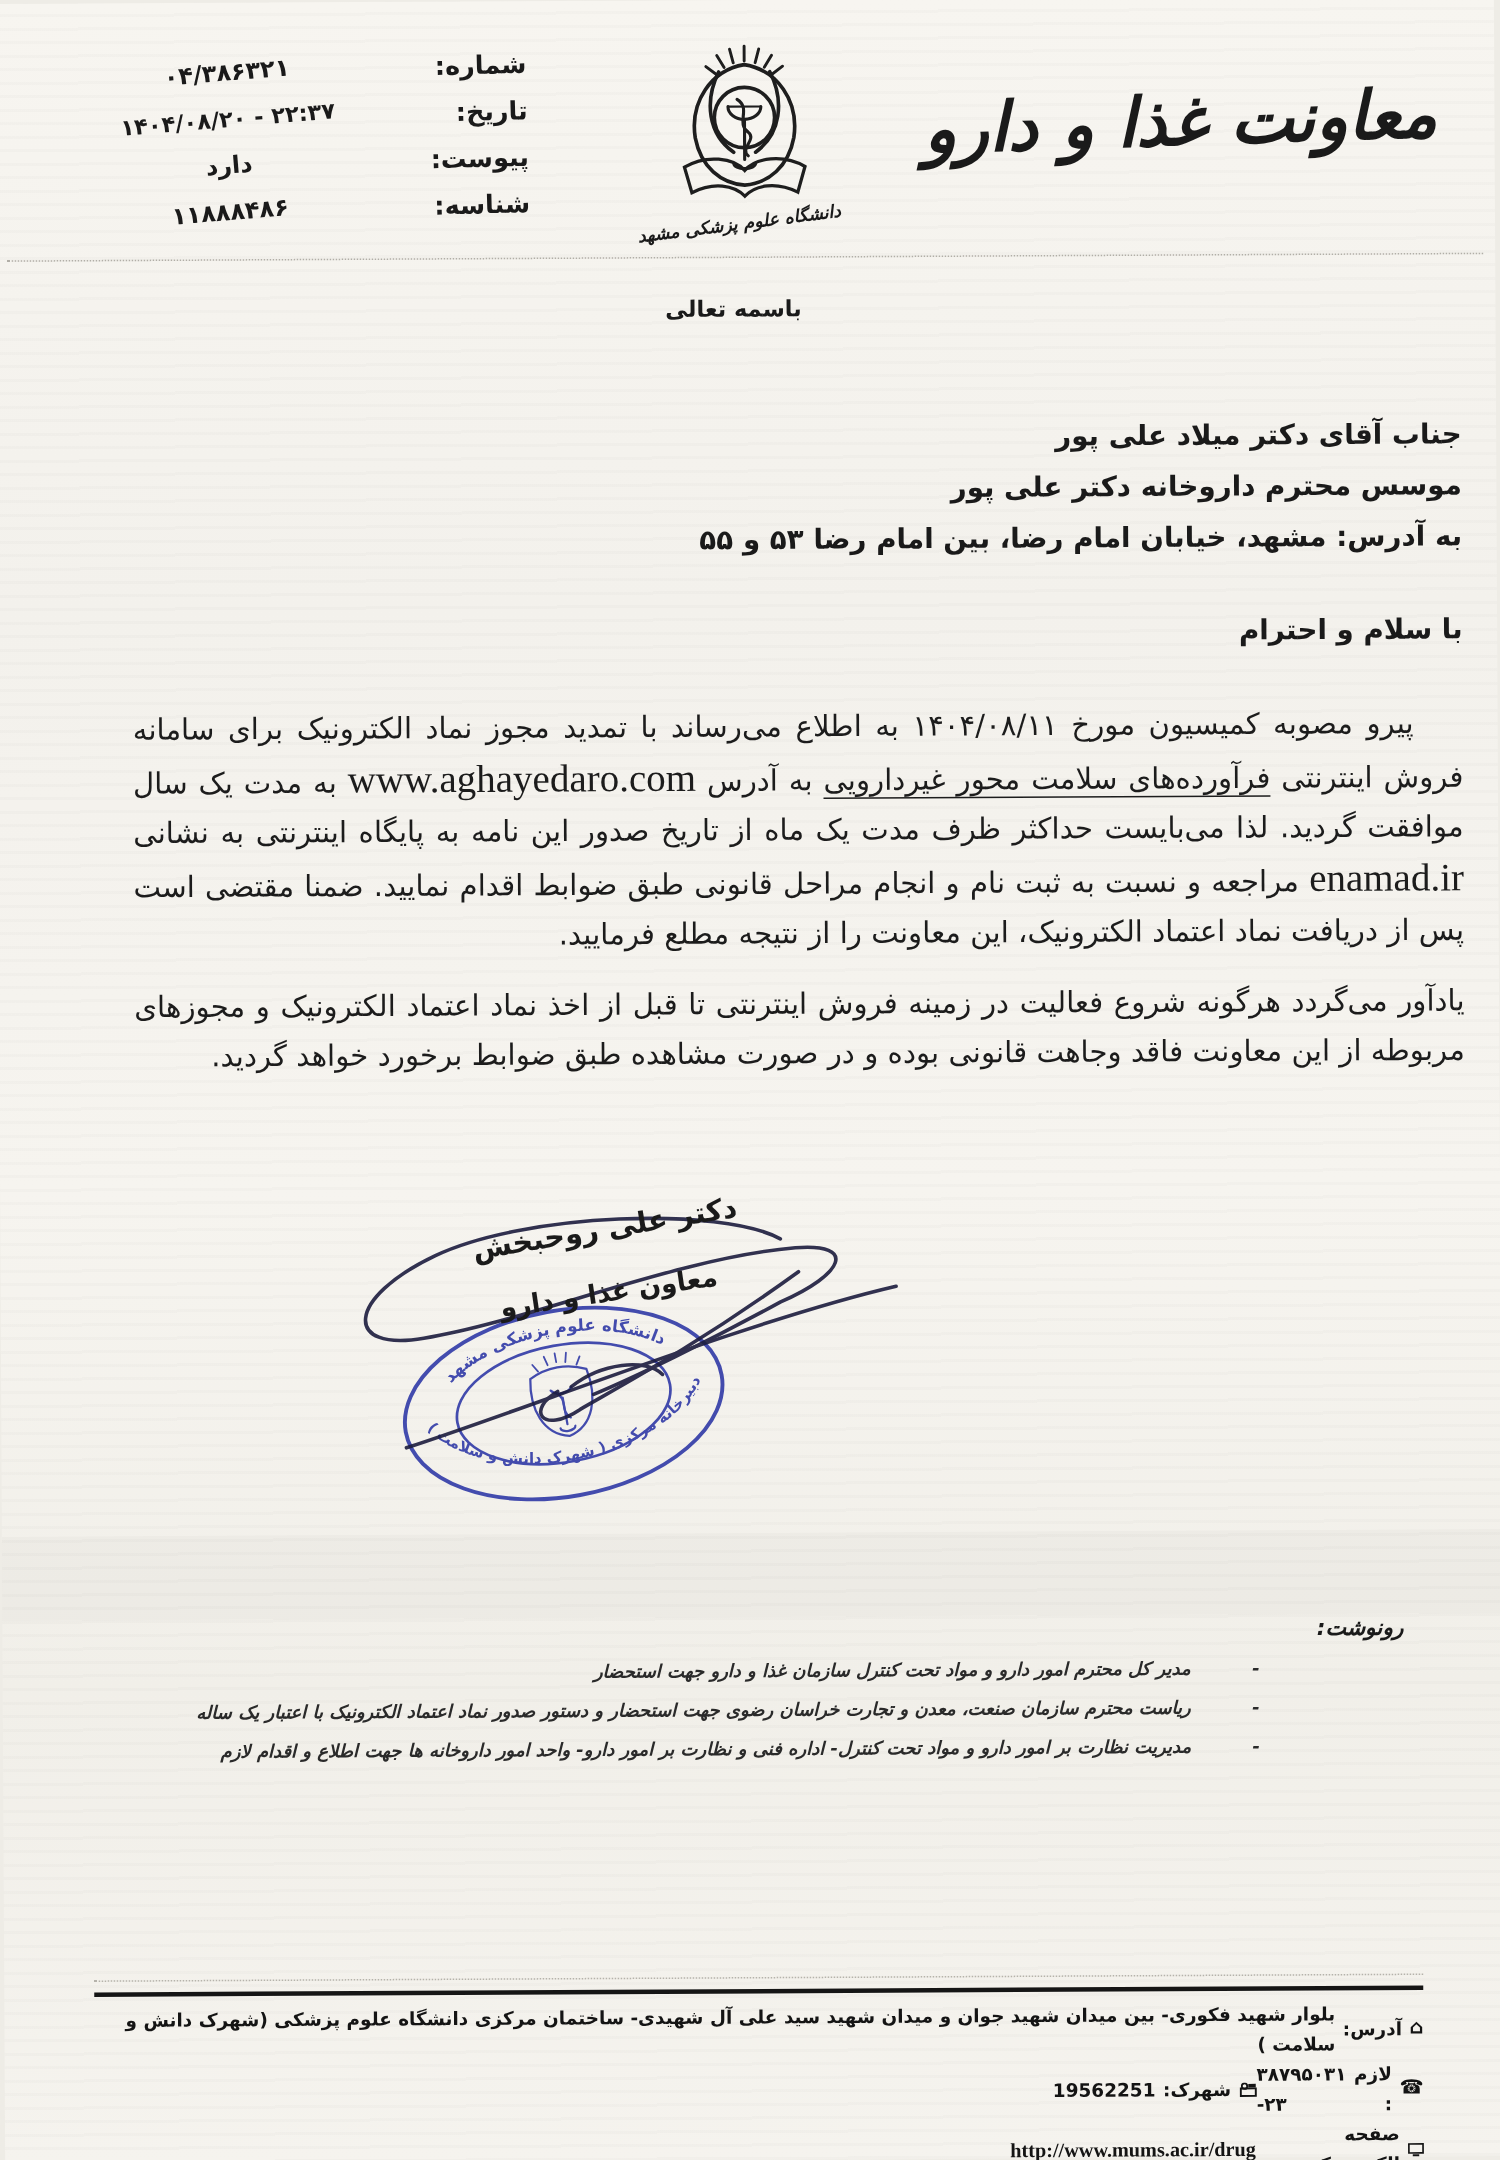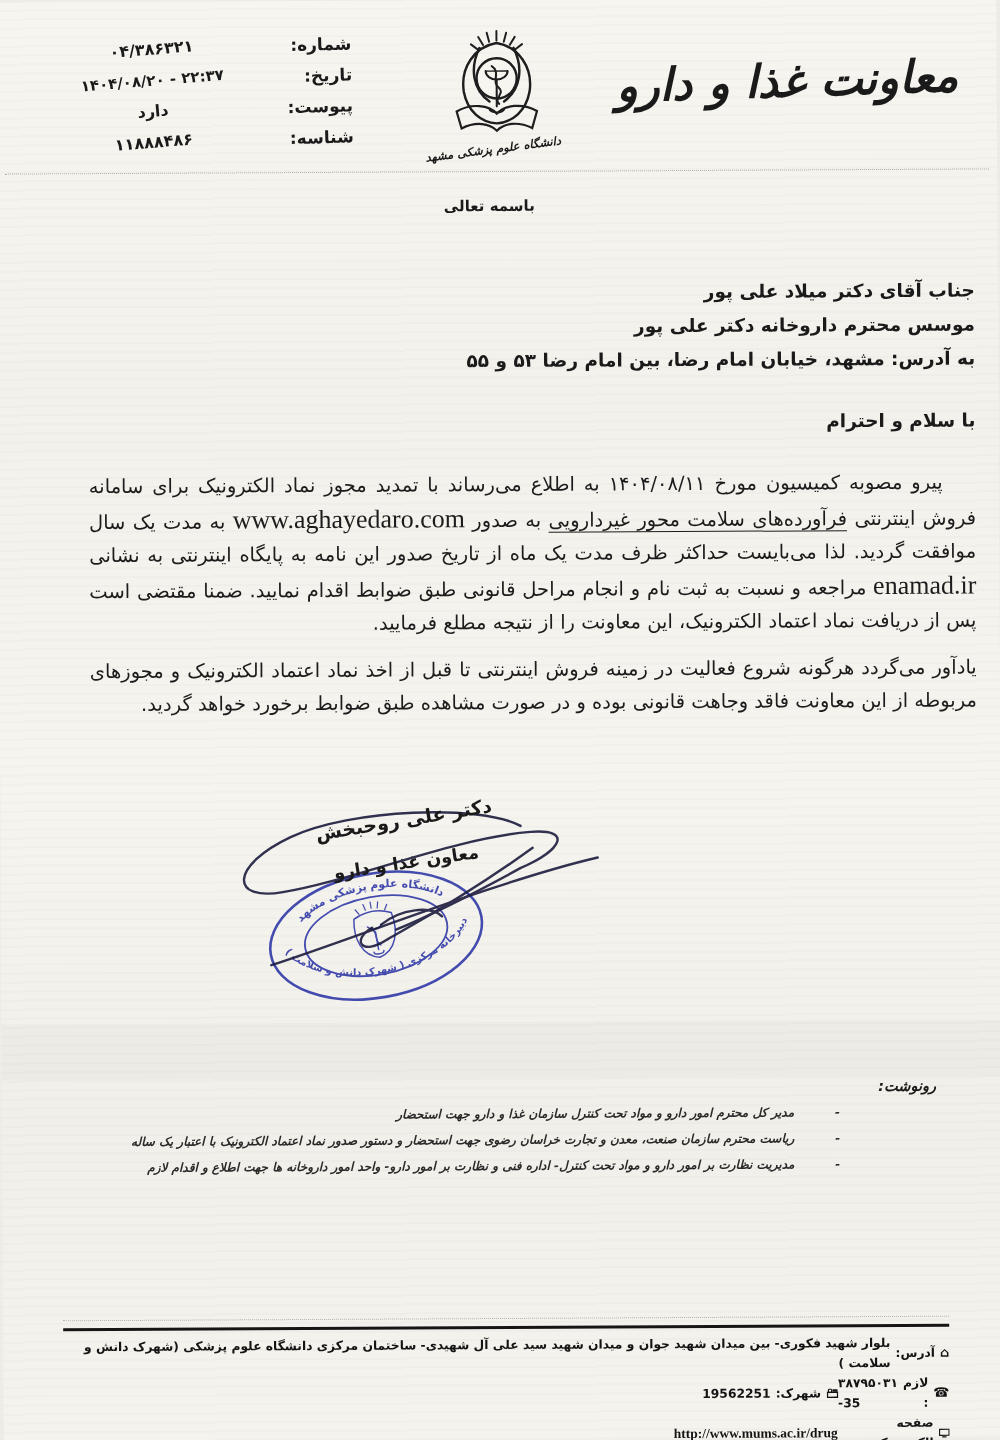--- a/index.html
+++ b/index.html
@@ -137,21 +137,21 @@
     <div>موسس محترم داروخانه دکتر علی پور</div>
     <div>به آدرس: مشهد، خیابان امام رضا، بین امام رضا ۵۳ و ۵۵</div>
   </div>
 
   <div class="salutation">با سلام و احترام</div>
 
   <div class="body-text">
     <p class="first">
       <span>پیرو مصوبه کمیسیون مورخ ۱۴۰۴/۰۸/۱۱ به اطلاع می‌رساند با تمدید مجوز نماد الکترونیک برای سامانه فروش اینترنتی</span>
       <span class="u">فرآورده‌های سلامت محور غیردارویی</span>
-      <span>به صدور</span>
+      <span>به آدرس</span>
       <span class="latin" dir="ltr">www.aghayedaro.com</span>
       <span>به مدت یک سال موافقت گردید. لذا می‌بایست حداکثر ظرف مدت یک ماه از تاریخ صدور این نامه به پایگاه اینترنتی به نشانی</span>
       <span class="latin" dir="ltr">enamad.ir</span>
       <span>مراجعه و نسبت به ثبت نام و انجام مراحل قانونی طبق ضوابط اقدام نمایید. ضمنا مقتضی است پس از دریافت نماد اعتماد الکترونیک، این معاونت را از نتیجه مطلع فرمایید.</span>
     </p>
     <p>یادآور می‌گردد هرگونه شروع فعالیت در زمینه فروش اینترنتی تا قبل از اخذ نماد اعتماد الکترونیک و مجوزهای مربوطه از این معاونت فاقد وجاهت قانونی بوده و در صورت مشاهده طبق ضوابط برخورد خواهد گردید.</p>
   </div>
 
   <div class="sig-wrap">
     <svg class="sig-svg" width="430" height="255" viewBox="0 0 430 255">
@@ -220,21 +220,21 @@
       <span class="grp">
         <span class="glyph-ico">⌂</span>
         <span>آدرس:</span>
         <span>بلوار شهید فکوری- بین میدان شهید جوان و میدان شهید سید علی آل شهیدی- ساختمان مرکزی دانشگاه علوم پزشکی (شهرک دانش و سلامت )</span>
       </span>
     </div>
     <div class="f-line between">
       <span class="grp">
         <span class="glyph-ico">☎</span>
         <span>لازم :</span>
-        <span dir="ltr">۳۸۷۹۵۰۳۱ -35</span>
+        <span dir="ltr">۳۸۷۹۵۰۳۱ -۲۳</span>
       </span>
       <span class="grp left-grp">
         <svg width="12" height="11" viewBox="0 0 12 11">
           <rect x="1" y="4" width="10" height="5" fill="none" stroke="#141414" stroke-width="1.3"></rect>
           <circle cx="3.5" cy="2.5" r="1.8" fill="none" stroke="#141414" stroke-width="1.2"></circle>
           <rect x="6" y="1" width="5" height="2.4" fill="#141414"></rect>
         </svg>
         <span>شهرک:</span>
         <span dir="ltr">19562251</span>
       </span>

